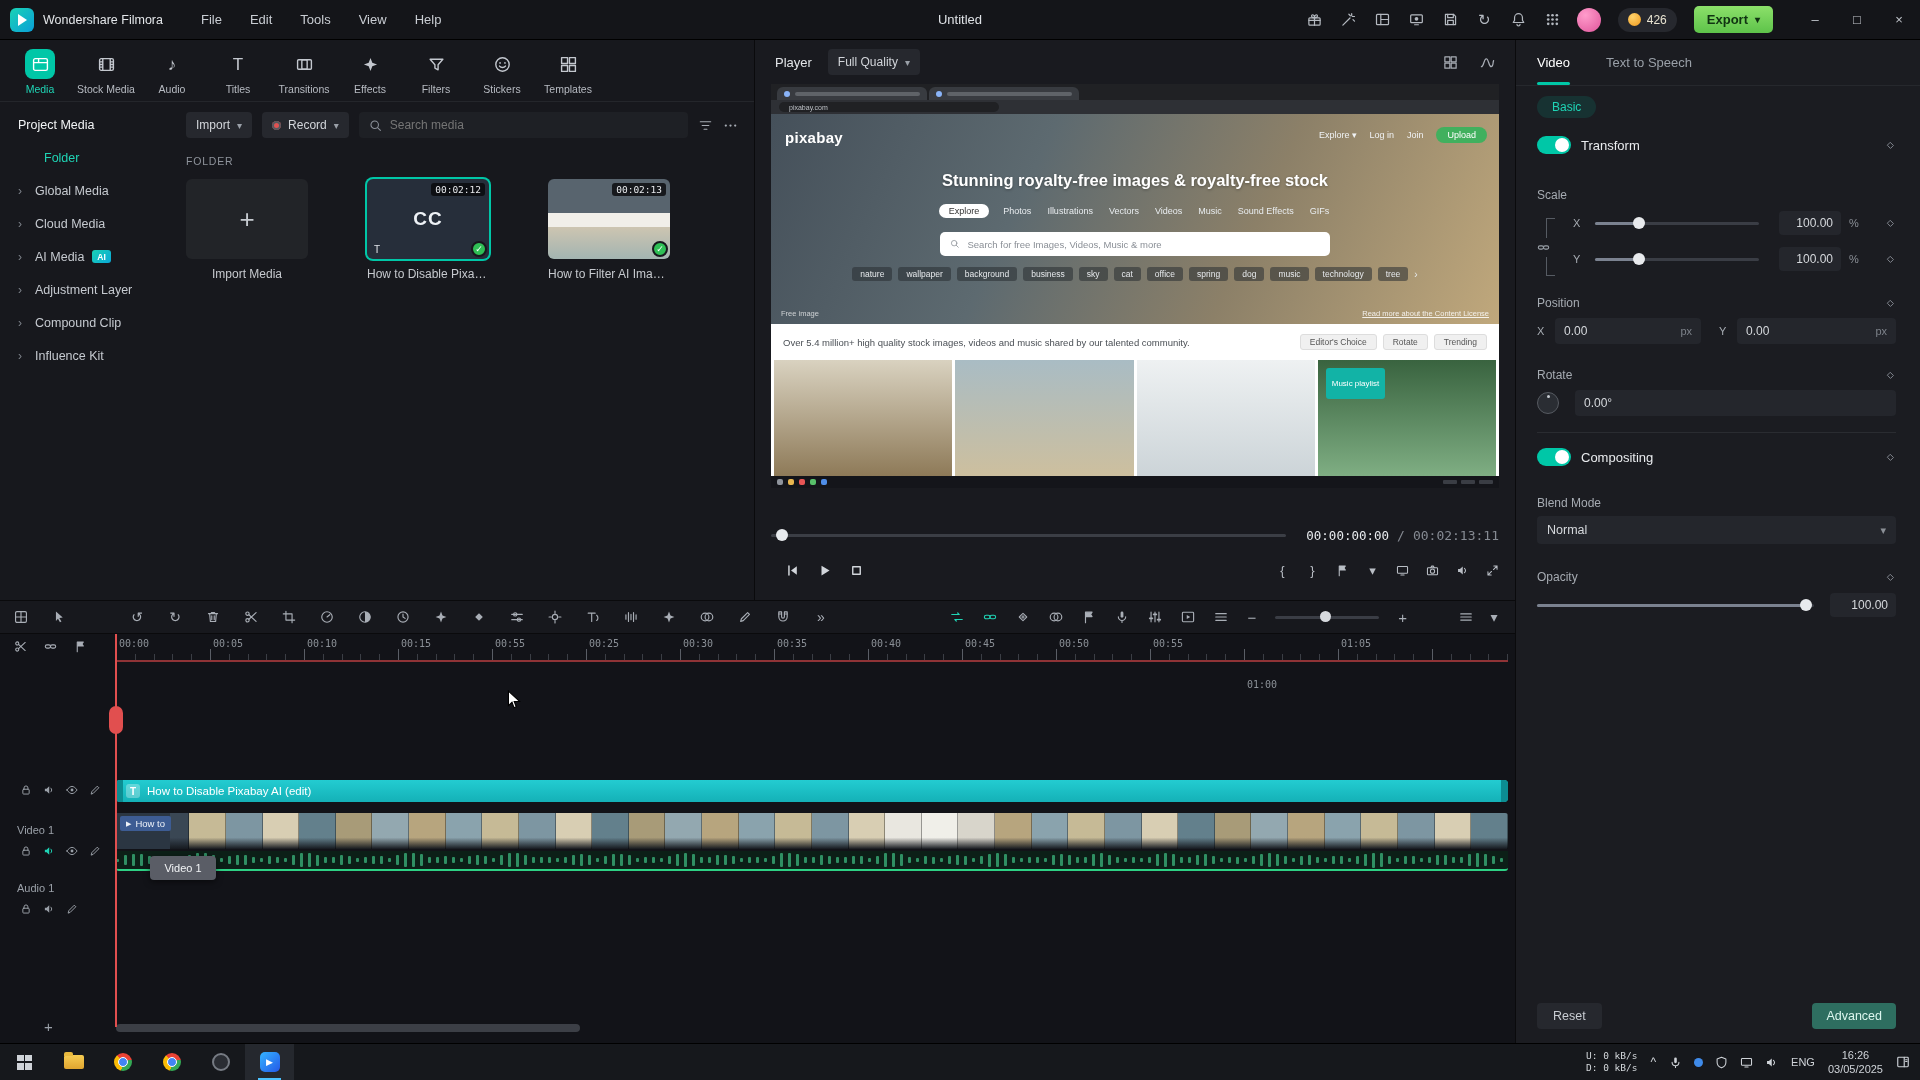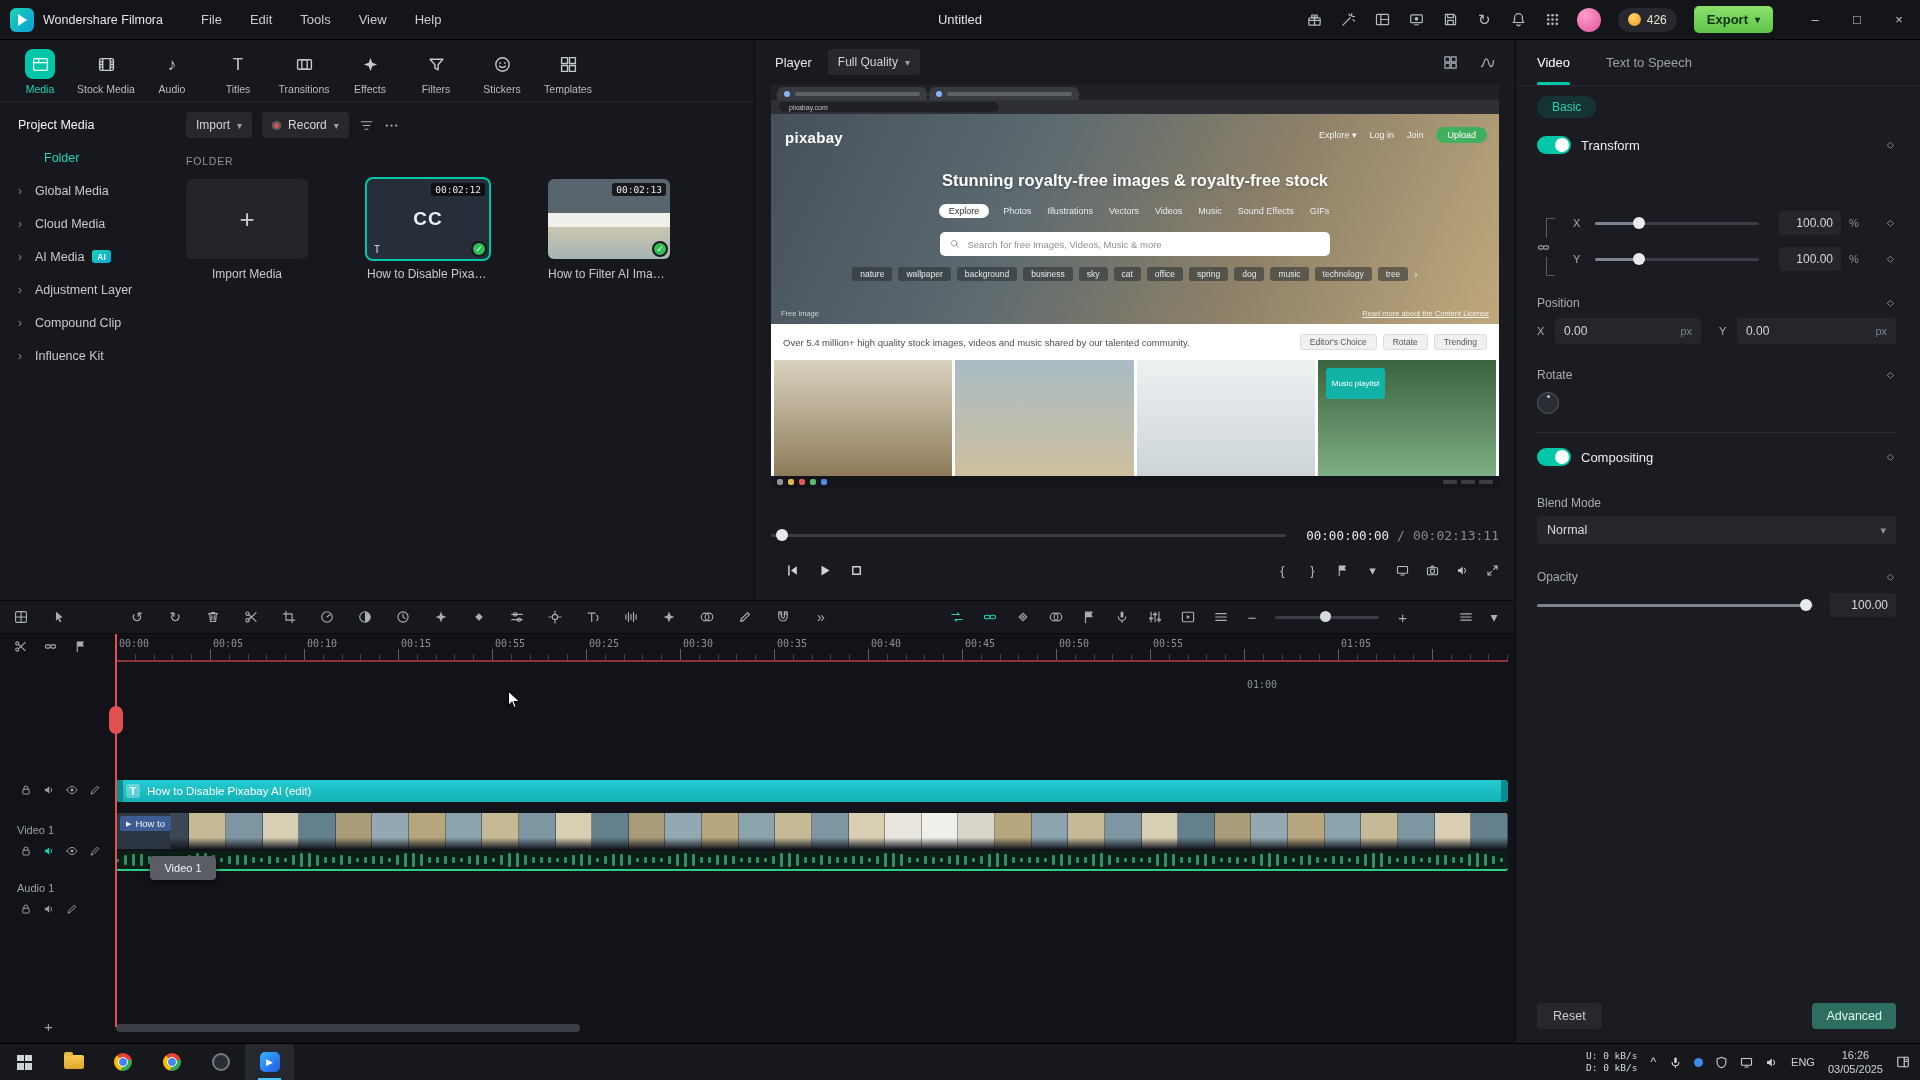--- a/index.html
+++ b/index.html
@@ -425,20 +425,29 @@
         <div class="media-toolbar">
           <div class="pill">
             <span>Import</span>
             <span class="cd">▾</span>
           </div>
           <div class="pill">
             <span class="rec-dot"></span>
             <span>Record</span>
             <span class="cd">▾</span>
           </div>
+          <div class="searchbox">
+            <span id="search-ic">
+                <svg viewBox="0 0 16 16" width="1em" height="1em" fill="none" stroke="currentColor" stroke-width="1.3" stroke-linecap="round" stroke-linejoin="round" style="display:block">
+                  <circle cx="7" cy="7" r="4.6"></circle>
+                  <path d="M10.5 10.5L14 14"></path>
+                </svg>
+              </span>
+            <input placeholder="Search media" style="">
+          </div>
           <span class="mt-icon" id="filter-ic">
               <svg viewBox="0 0 16 16" width="1em" height="1em" fill="none" stroke="currentColor" stroke-width="1.3" stroke-linecap="round" stroke-linejoin="round" style="display:block">
                 <path d="M2.5 4h11M4.5 8h7M6.5 12h3"></path>
               </svg>
             </span>
           <span class="mt-icon" id="more-ic">
               <svg viewBox="0 0 16 16" width="1em" height="1em" fill="none" stroke="currentColor" stroke-width="1.3" stroke-linecap="round" stroke-linejoin="round" style="display:block">
                 <circle cx="3" cy="8" r="1.2" fill="currentColor" stroke="none"></circle>
                 <circle cx="8" cy="8" r="1.2" fill="currentColor" stroke="none"></circle>
                 <circle cx="13" cy="8" r="1.2" fill="currentColor" stroke="none"></circle>
@@ -663,20 +672,23 @@
     <div class="prow" style="top:92px">
       <div class="toggle"></div>
       <span class="pmain">Transform</span>
       <span class="kf" id="kf1">
           <svg viewBox="0 0 16 16" width="1em" height="1em" fill="none" stroke="currentColor" stroke-width="1.3" stroke-linecap="round" stroke-linejoin="round" style="display:block">
             <rect x="5" y="5" width="6" height="6" transform="rotate(45 8 8)"></rect>
           </svg>
         </span>
     </div>
 
+    <div class="prow" style="top:142px">
+      <span class="plabel">Scale</span>
+    </div>
 
     <div class="ybr"></div>
     <span class="linkic" id="link-ic">
         <svg viewBox="0 0 16 16" width="1em" height="1em" fill="none" stroke="currentColor" stroke-width="1.3" stroke-linecap="round" stroke-linejoin="round" style="display:block">
           <rect x="1.6" y="6" width="6.4" height="4" rx="2"></rect>
           <rect x="8" y="6" width="6.4" height="4" rx="2"></rect>
         </svg>
       </span>
 
     <div class="prow" style="top:170px">
@@ -739,20 +751,23 @@
       <span class="plabel">Rotate</span>
       <span class="kf" id="kf5">
           <svg viewBox="0 0 16 16" width="1em" height="1em" fill="none" stroke="currentColor" stroke-width="1.3" stroke-linecap="round" stroke-linejoin="round" style="display:block">
             <rect x="5" y="5" width="6" height="6" transform="rotate(45 8 8)"></rect>
           </svg>
         </span>
     </div>
 
     <div class="prow" style="top:350px">
       <div class="dial"></div>
+      <div class="fbox" style="flex:1;margin-left:16px;justify-content:flex-start">
+        <span>0.00°</span>
+      </div>
     </div>
 
     <div class="pdivider"></div>
 
     <div class="prow" style="top:450px">
       <span class="plabel">Blend Mode</span>
     </div>
 
     <div class="prow" style="top:404px">
       <div class="toggle"></div>

